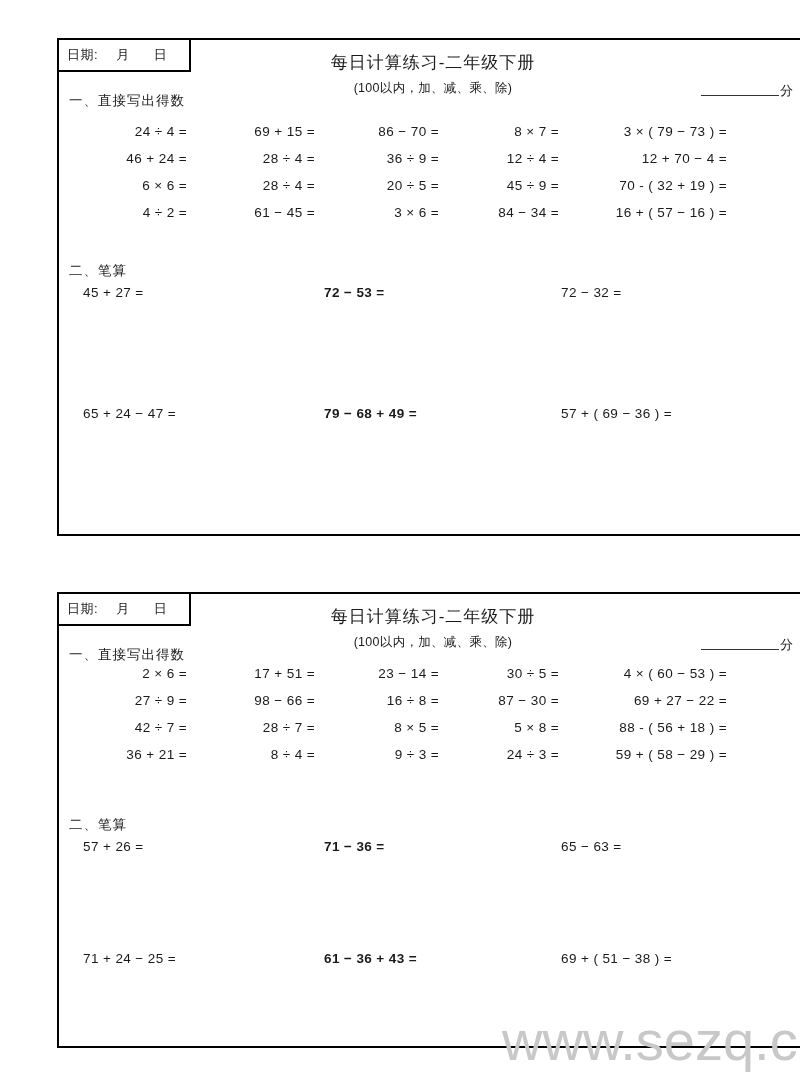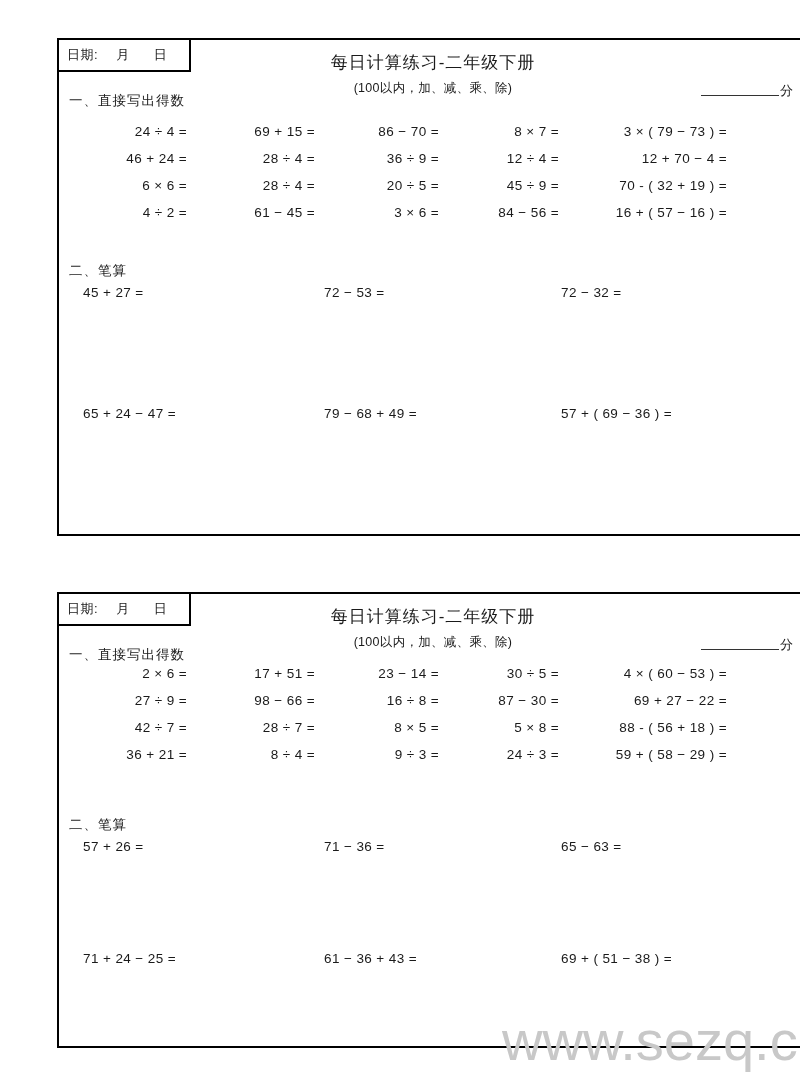--- a/index.html
+++ b/index.html
@@ -125,21 +125,21 @@
     right: 0;
     height: 24px;
   }
   .wprob {
     position: absolute;
     font-size: 13.5px;
     white-space: nowrap;
     letter-spacing: 0.4px;
   }
   .w0 { left: 24px;  }
-  .w1 { left: 265px; }
+  .w1 { left: 265px; font-weight: bold; }
   .w2 { left: 502px; }
 
   
   #watermark {
     position: absolute;
     left: 502px;
     top: 1008px;
     font-size: 56px;
     color: #c8c8c8;
     letter-spacing: 0px;
@@ -189,21 +189,21 @@
       <div class="prob c0">6 × 6  =</div>
       <div class="prob c1">28 ÷ 4  =</div>
       <div class="prob c2">20 ÷ 5  =</div>
       <div class="prob c3">45 ÷ 9 =</div>
       <div class="prob c4">70 - ( 32 + 19 ) =</div>
     </div>
     <div class="oral-row">
       <div class="prob c0">4 ÷ 2  =</div>
       <div class="prob c1">61 − 45 =</div>
       <div class="prob c2">3 × 6  =</div>
-      <div class="prob c3">84 − 56 =</div>
+      <div class="prob c3">84 − 34 =</div>
       <div class="prob c4">16 + ( 57 − 16 ) =</div>
     </div>
   </div>
 
   <div class="section-heading" style="top:222px;">二、笔算</div>
 
   <div class="written-row" style="top:245px;">
     <div class="wprob w0">45 + 27 =</div>
     <div class="wprob w1">72 − 53 =</div>
     <div class="wprob w2">72  −  32 =</div>

